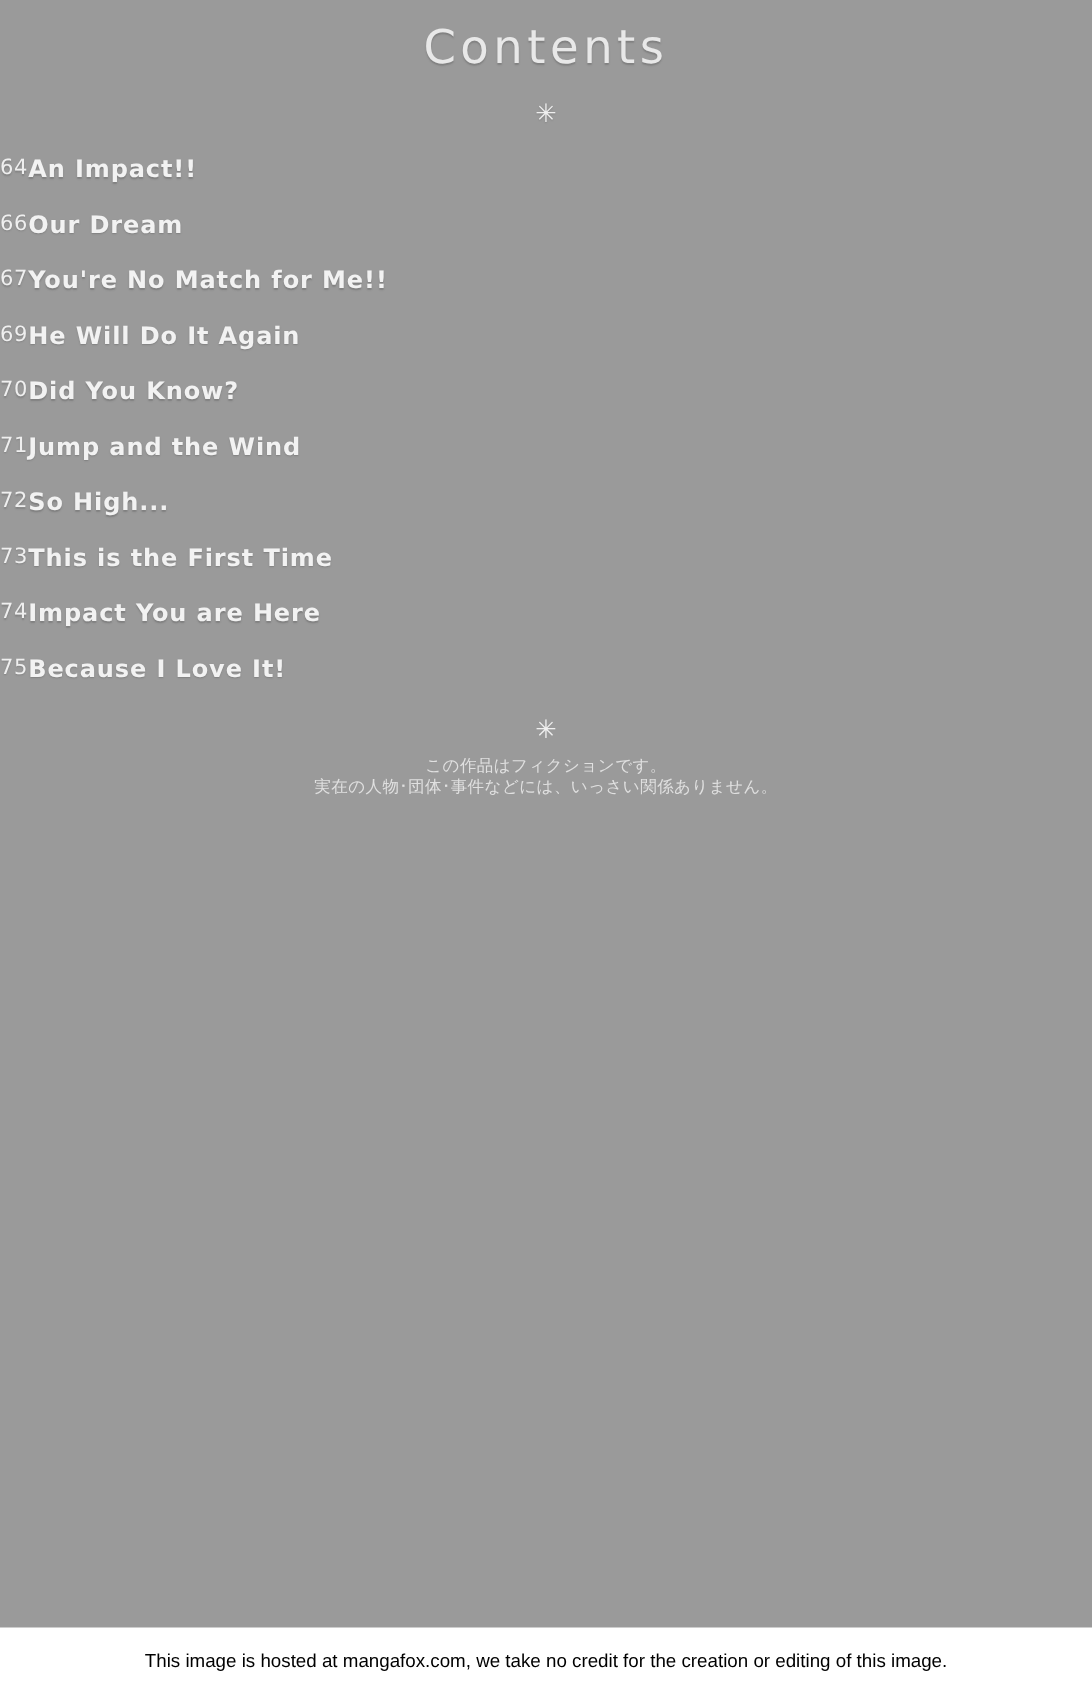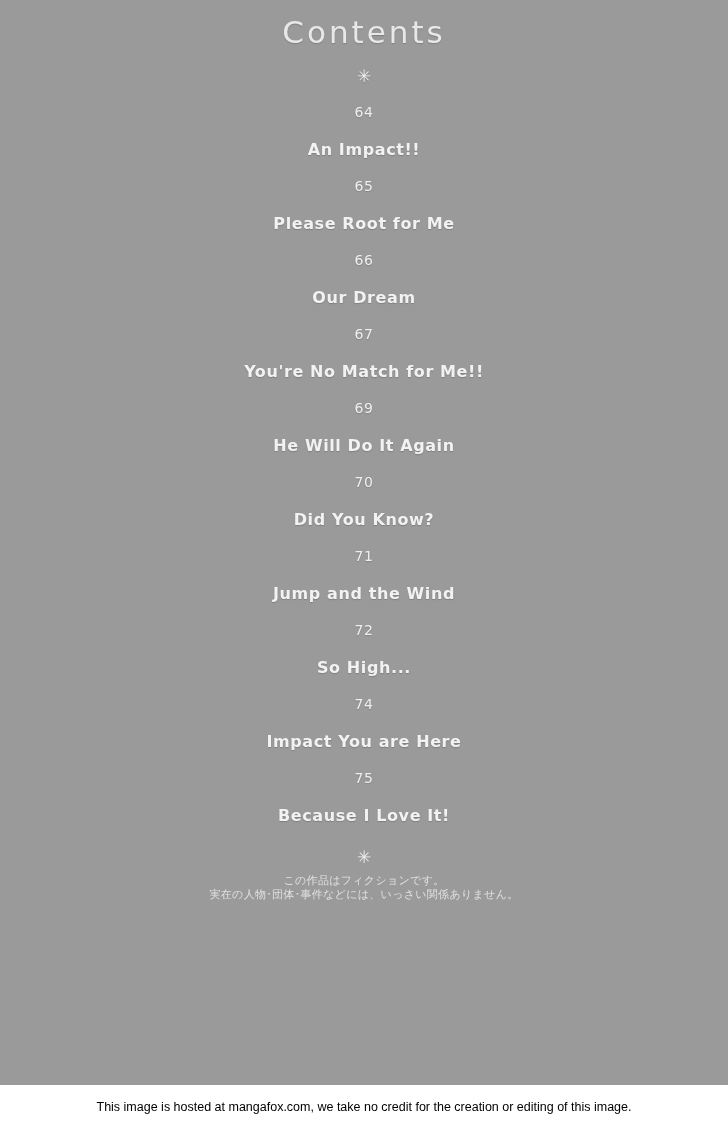--- a/index.html
+++ b/index.html
@@ -54,22 +54,22 @@
     list-style: none;
     margin: 0;
     padding: 0;
     width: 100%;
     display: flex;
     flex-direction: column;
     align-items: center;
   }
   .toc-entry {
     display: flex;
-    flex-direction: column;
-    align-items: center;
+    flex-direction: row;
+    align-items: flex-end;
     width: 100%;
   }
   .chapter-number {
     color: #efefef;
     font-size: 14px;
     line-height: 37px;
     font-family: "DejaVu Sans", sans-serif;
     letter-spacing: 0.5px;
     text-shadow: 0 1px 1px rgba(80,80,80,0.3);
   }
@@ -135,24 +135,20 @@
 
     <div class="asterisk">✳</div>
 
     <ul class="toc-list">
 
       <li class="toc-entry">
         <span class="chapter-number">64</span>
         <span class="chapter-title">An Impact!!</span>
       </li>
 
-      <li class="toc-entry">
-        <span class="chapter-number">65</span>
-        <span class="chapter-title">Please Root for Me</span>
-      </li>
 
       <li class="toc-entry">
         <span class="chapter-number">66</span>
         <span class="chapter-title">Our Dream</span>
       </li>
 
       <li class="toc-entry">
         <span class="chapter-number">67</span>
         <span class="chapter-title">You're No Match for Me!!</span>
       </li>
@@ -171,20 +167,24 @@
       <li class="toc-entry">
         <span class="chapter-number">71</span>
         <span class="chapter-title">Jump and the Wind</span>
       </li>
 
       <li class="toc-entry">
         <span class="chapter-number">72</span>
         <span class="chapter-title">So High...</span>
       </li>
 
+      <li class="toc-entry">
+        <span class="chapter-number">73</span>
+        <span class="chapter-title">This is the First Time</span>
+      </li>
 
       <li class="toc-entry">
         <span class="chapter-number">74</span>
         <span class="chapter-title">Impact You are Here</span>
       </li>
 
       <li class="toc-entry">
         <span class="chapter-number">75</span>
         <span class="chapter-title">Because I Love It!</span>
       </li>

